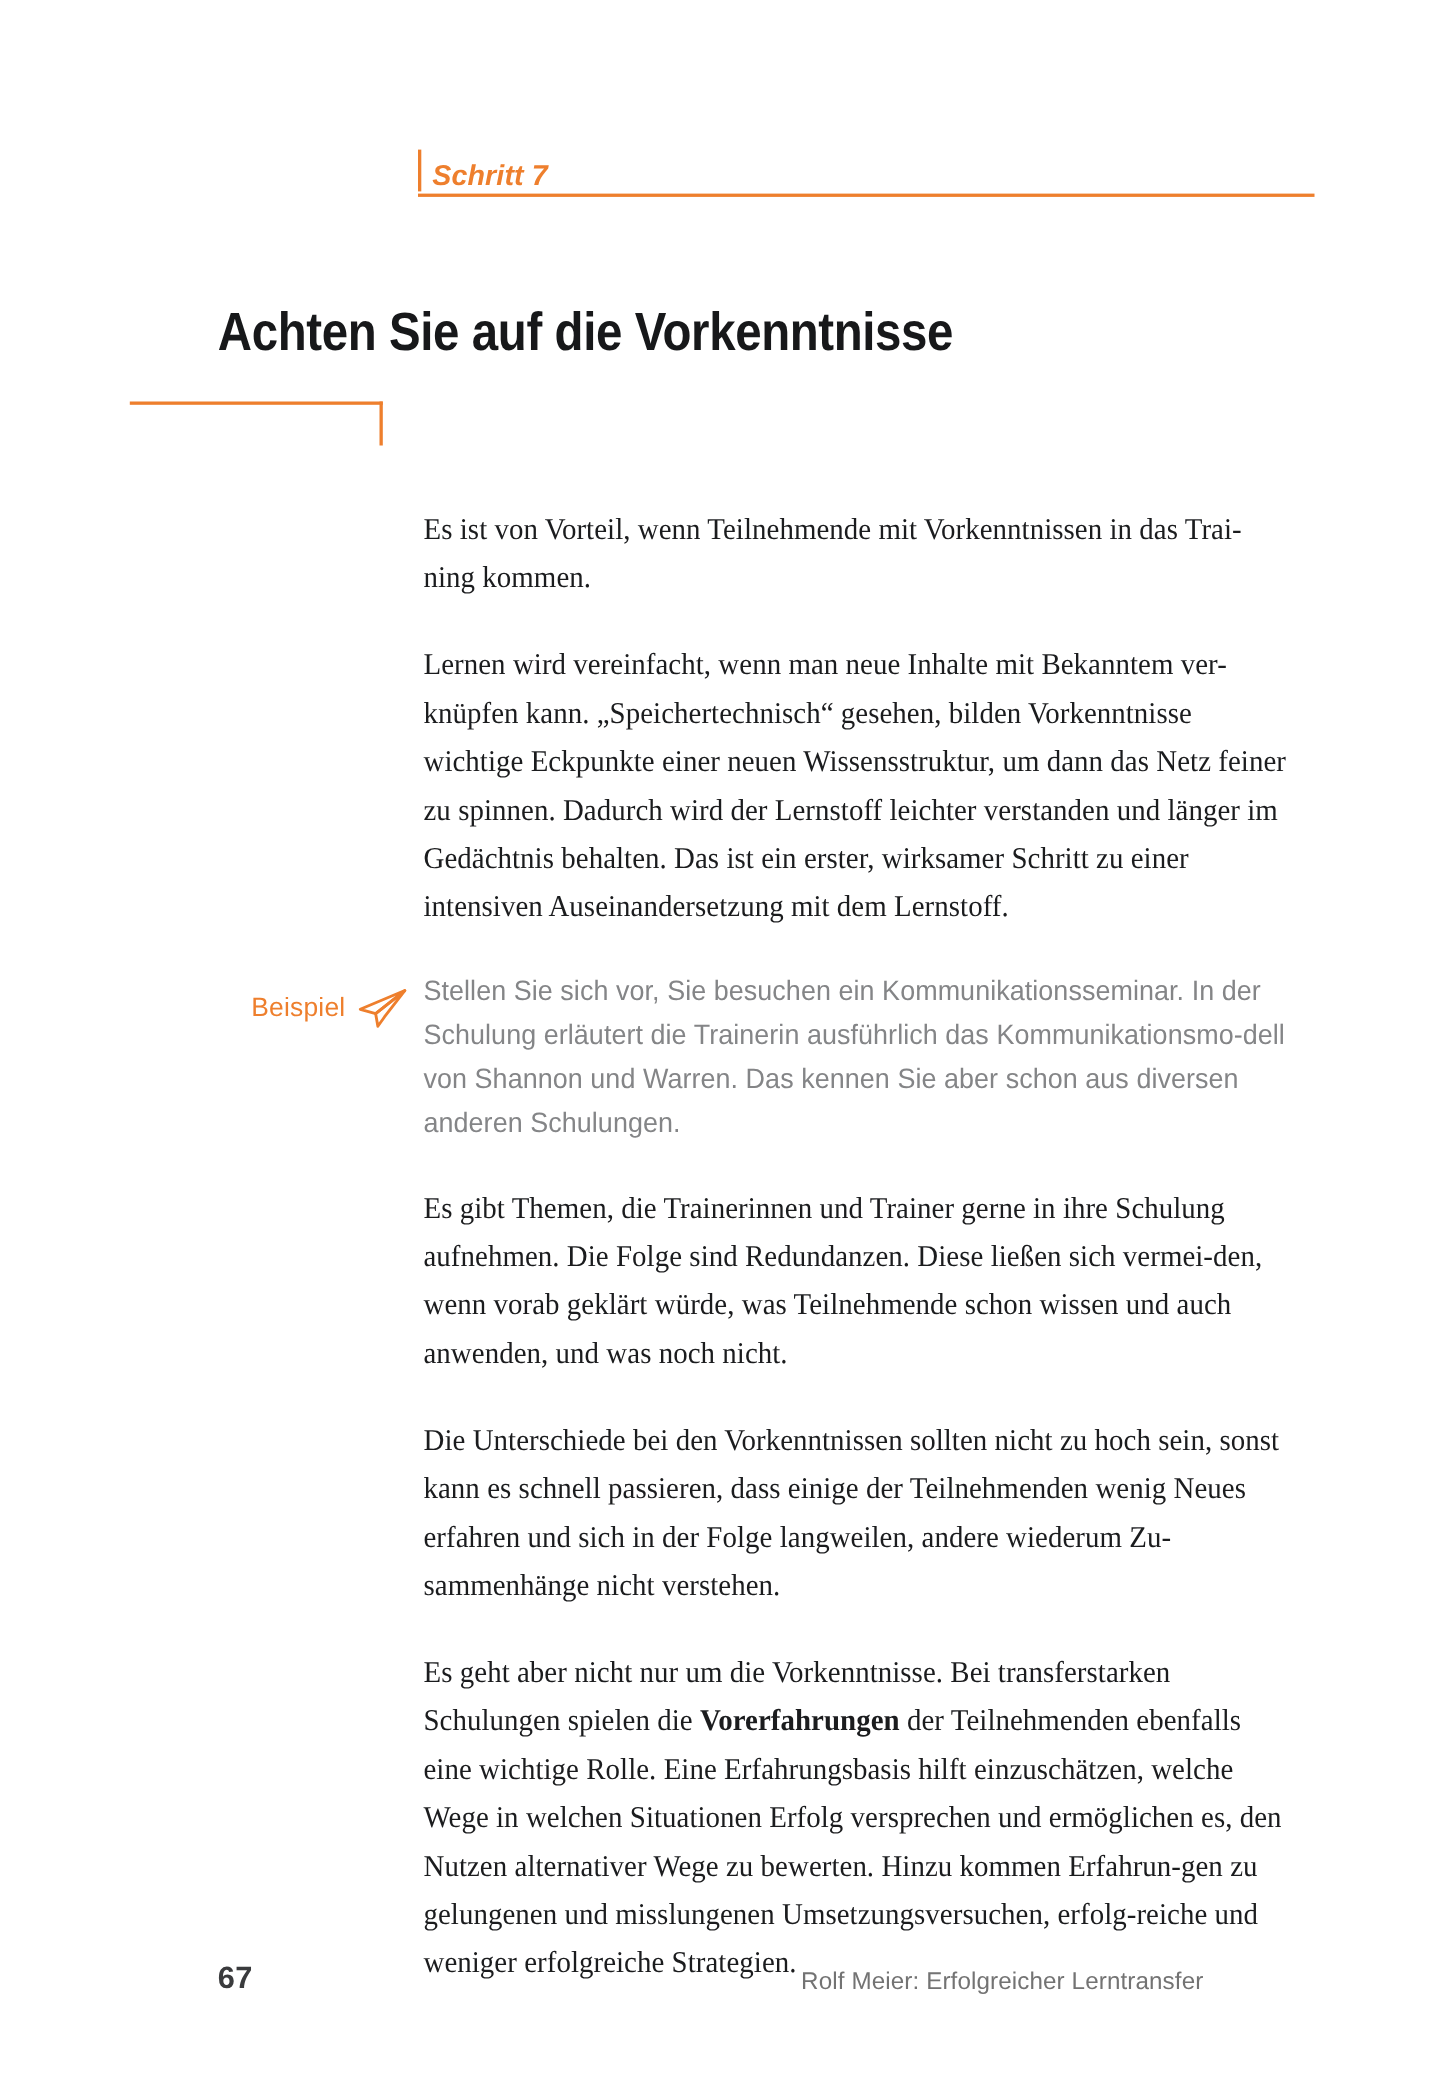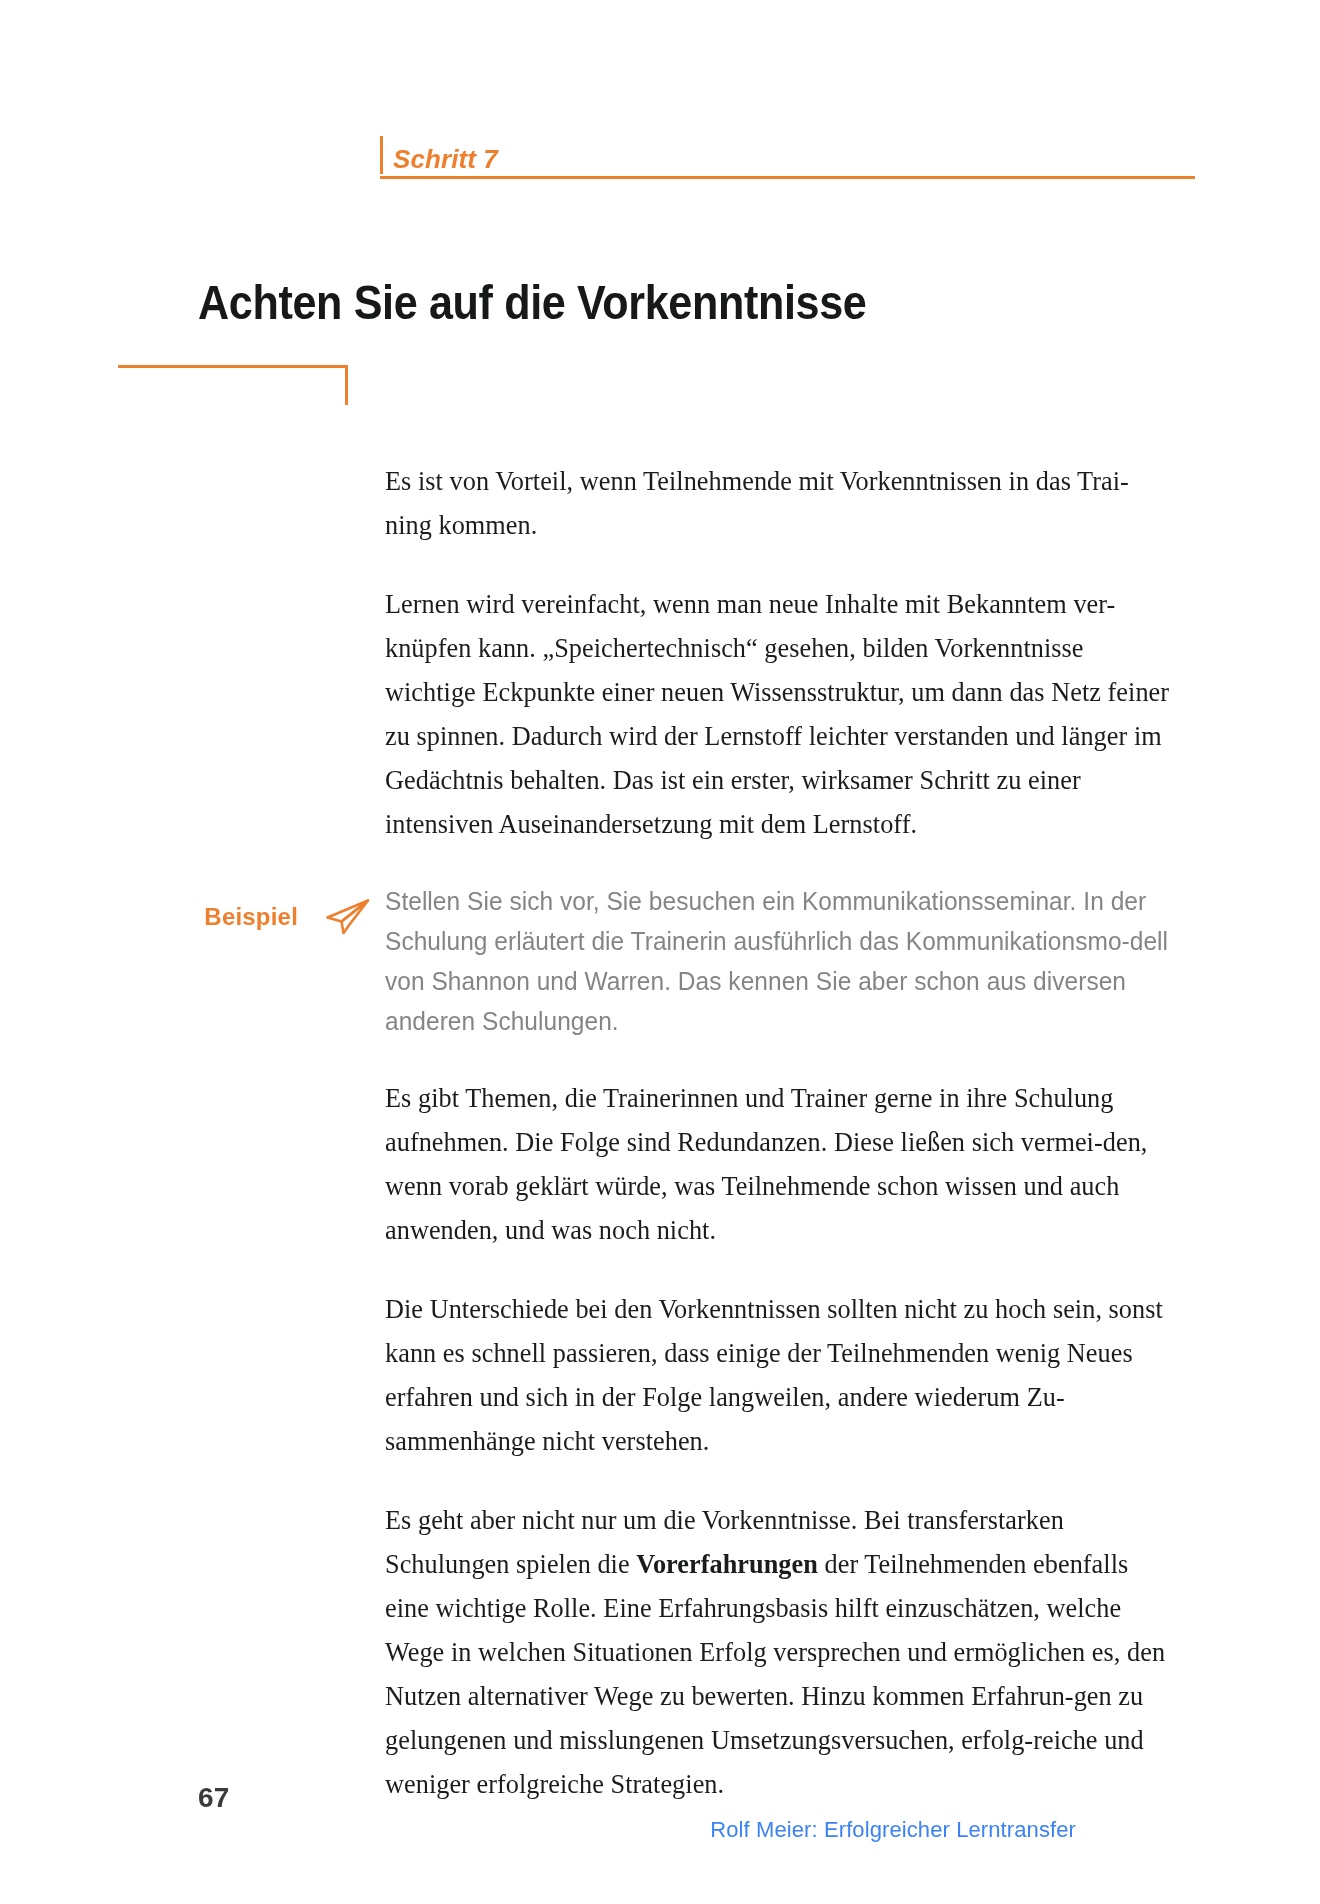--- a/index.html
+++ b/index.html
@@ -9,20 +9,21 @@
     background: #ffffff;
   }
 
   .page {
     position: relative;
     width: 1196px;
     height: 1904px;
     background: #ffffff;
     overflow: hidden;
     font-family: "Liberation Serif", "DejaVu Serif", serif;
+    padding-left: 18px;
     -webkit-font-smoothing: antialiased;
   }
 
   
   .kicker-block {
     position: absolute;
     left: 380px;
     top: 132px;
     width: 815px;
   }
@@ -151,22 +152,21 @@
   }
 
   .example-marker {
     position: absolute;
     left: -235px;
     top: 16px;
     width: 220px;
     display: flex;
     align-items: center;
     justify-content: flex-end;
-    gap: 26px;
-    font-weight: bold;
+    gap: 10px;
   }
 
   .example-marker-label {
     font-family: "Liberation Sans", "DejaVu Sans", sans-serif;
     font-size: 24px;
     line-height: 28px;
     color: #ee7f2d;
     letter-spacing: 0.2px;
     white-space: nowrap;
   }
@@ -191,24 +191,23 @@
     letter-spacing: 0.2px;
   }
 
   .footer-credit {
     position: absolute;
     right: 120px;
     top: 1787px;
     font-family: "Liberation Sans", "DejaVu Sans", sans-serif;
     font-size: 22px;
     line-height: 28px;
-    color: #3b82f6;
+    color: #737373;
     letter-spacing: 0.1px;
     white-space: nowrap;
-    margin-top: 29px;
   }
 </style>
 </head>
 <body>
 
 <div class="page">
 
   <div class="kicker-block">
     <div class="kicker-row">
       <div class="kicker-rule-vertical"></div>

